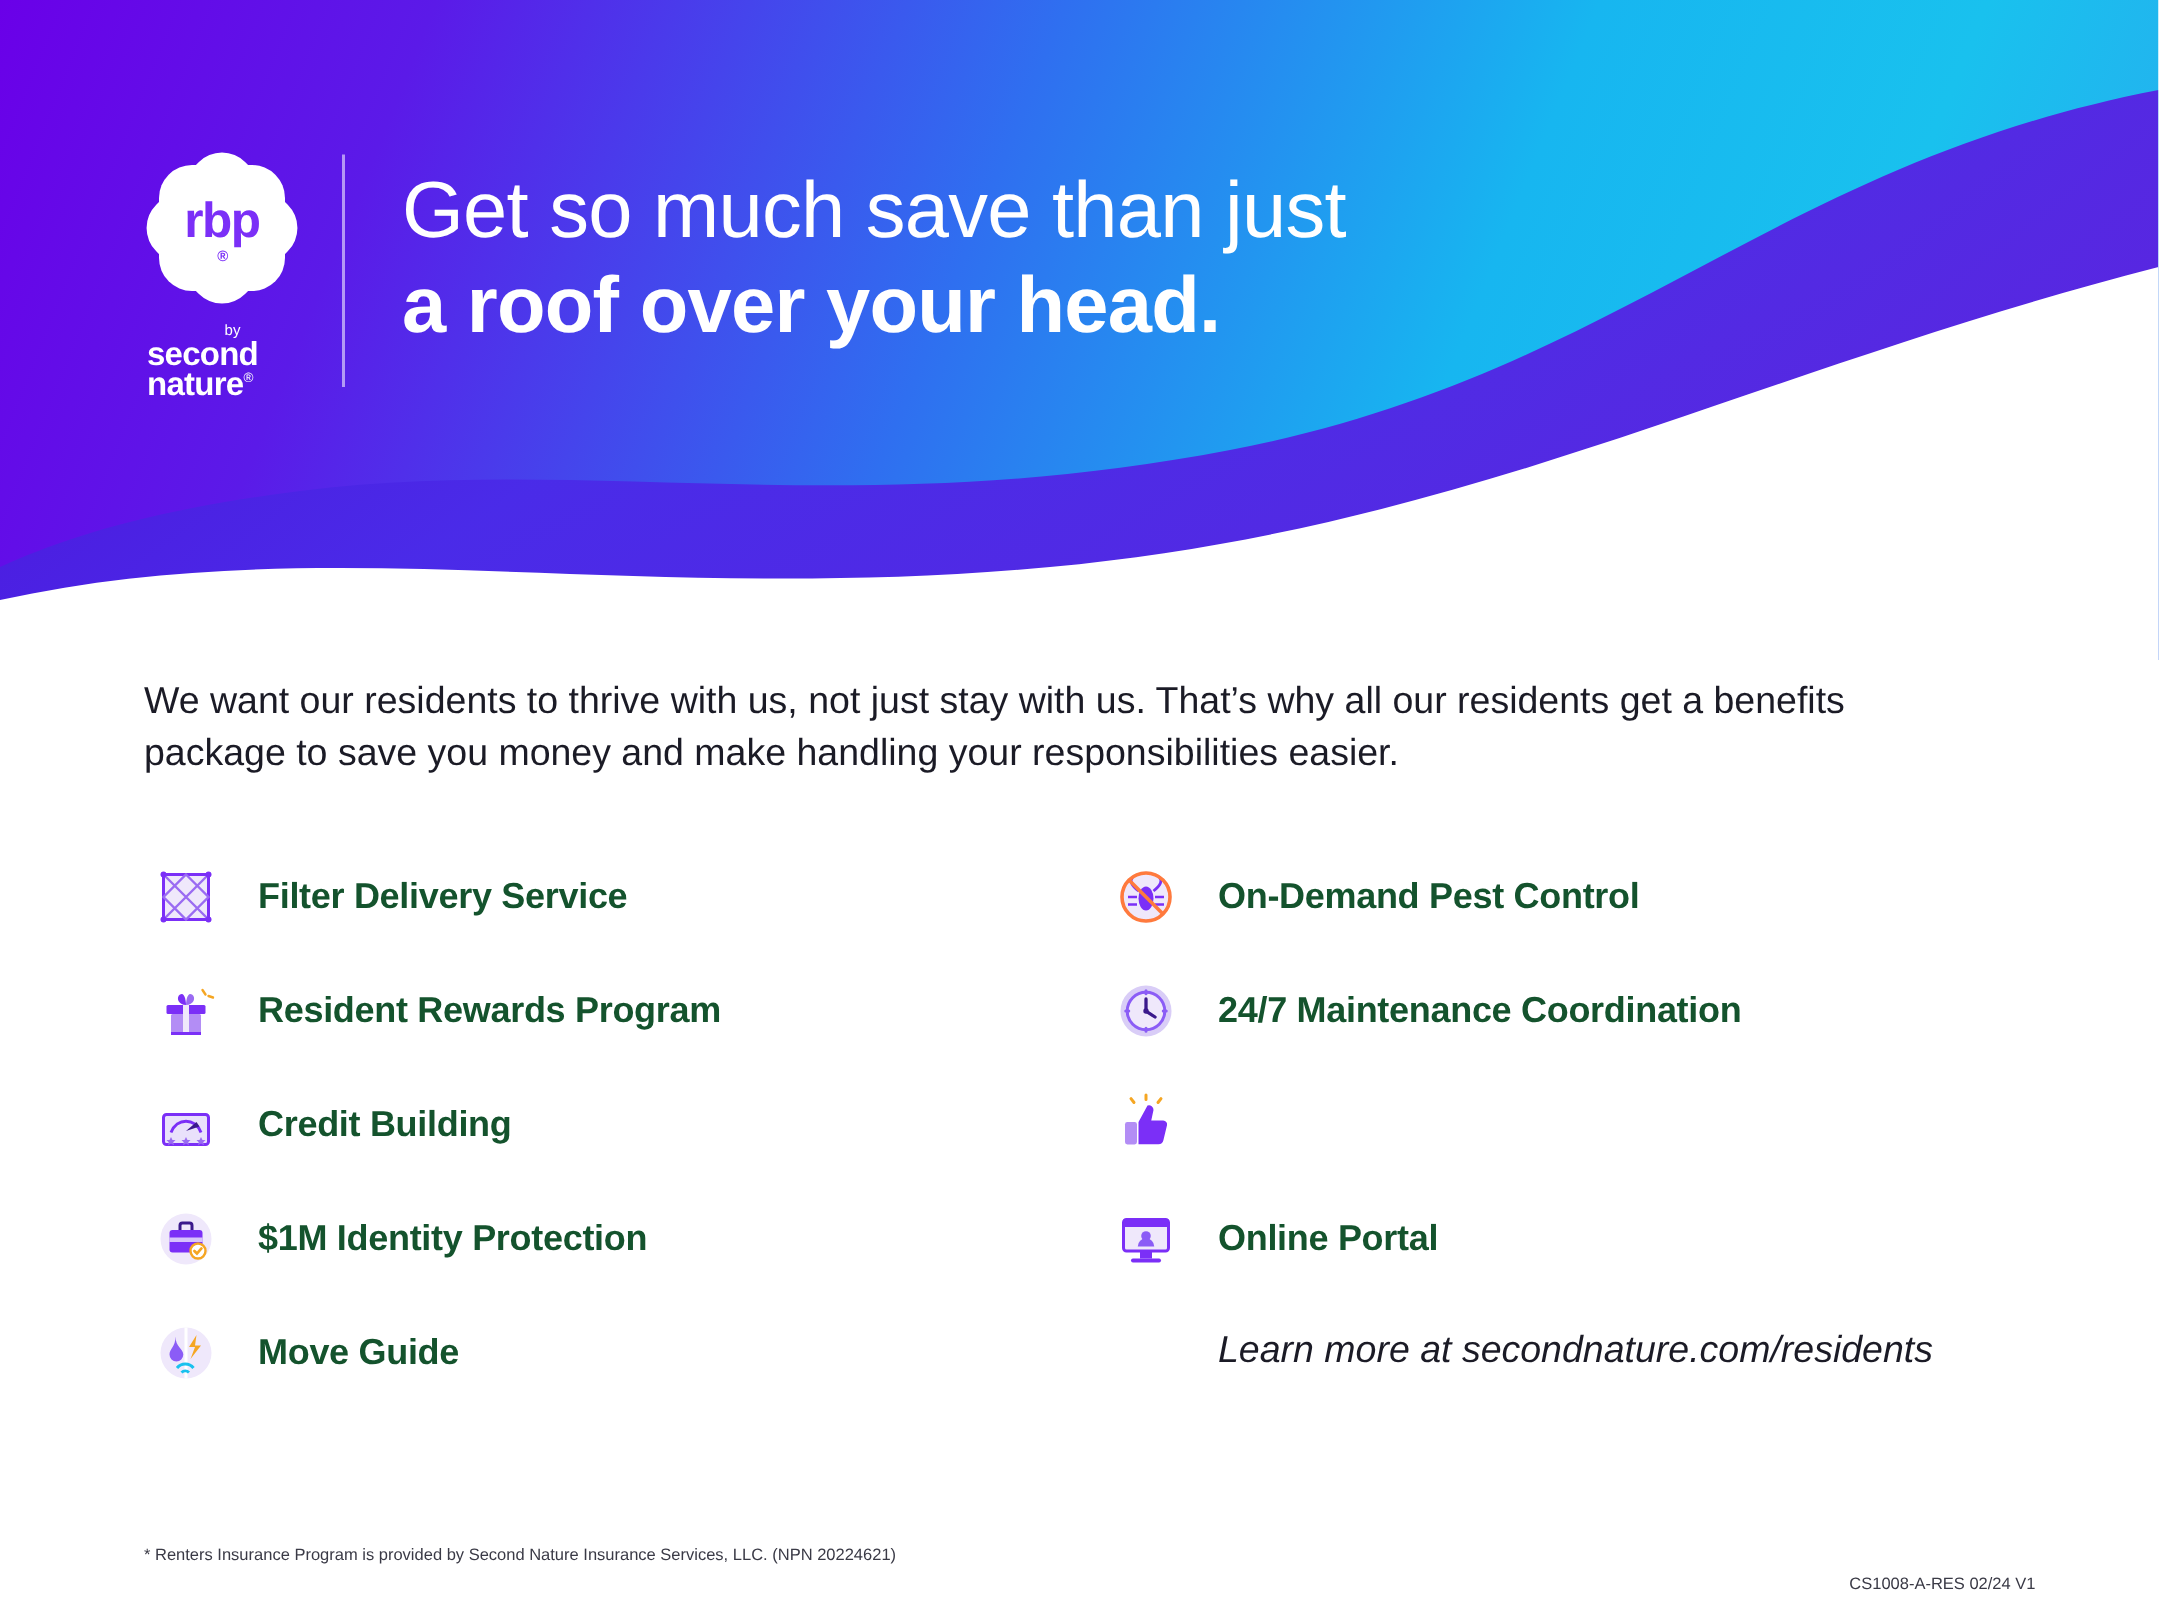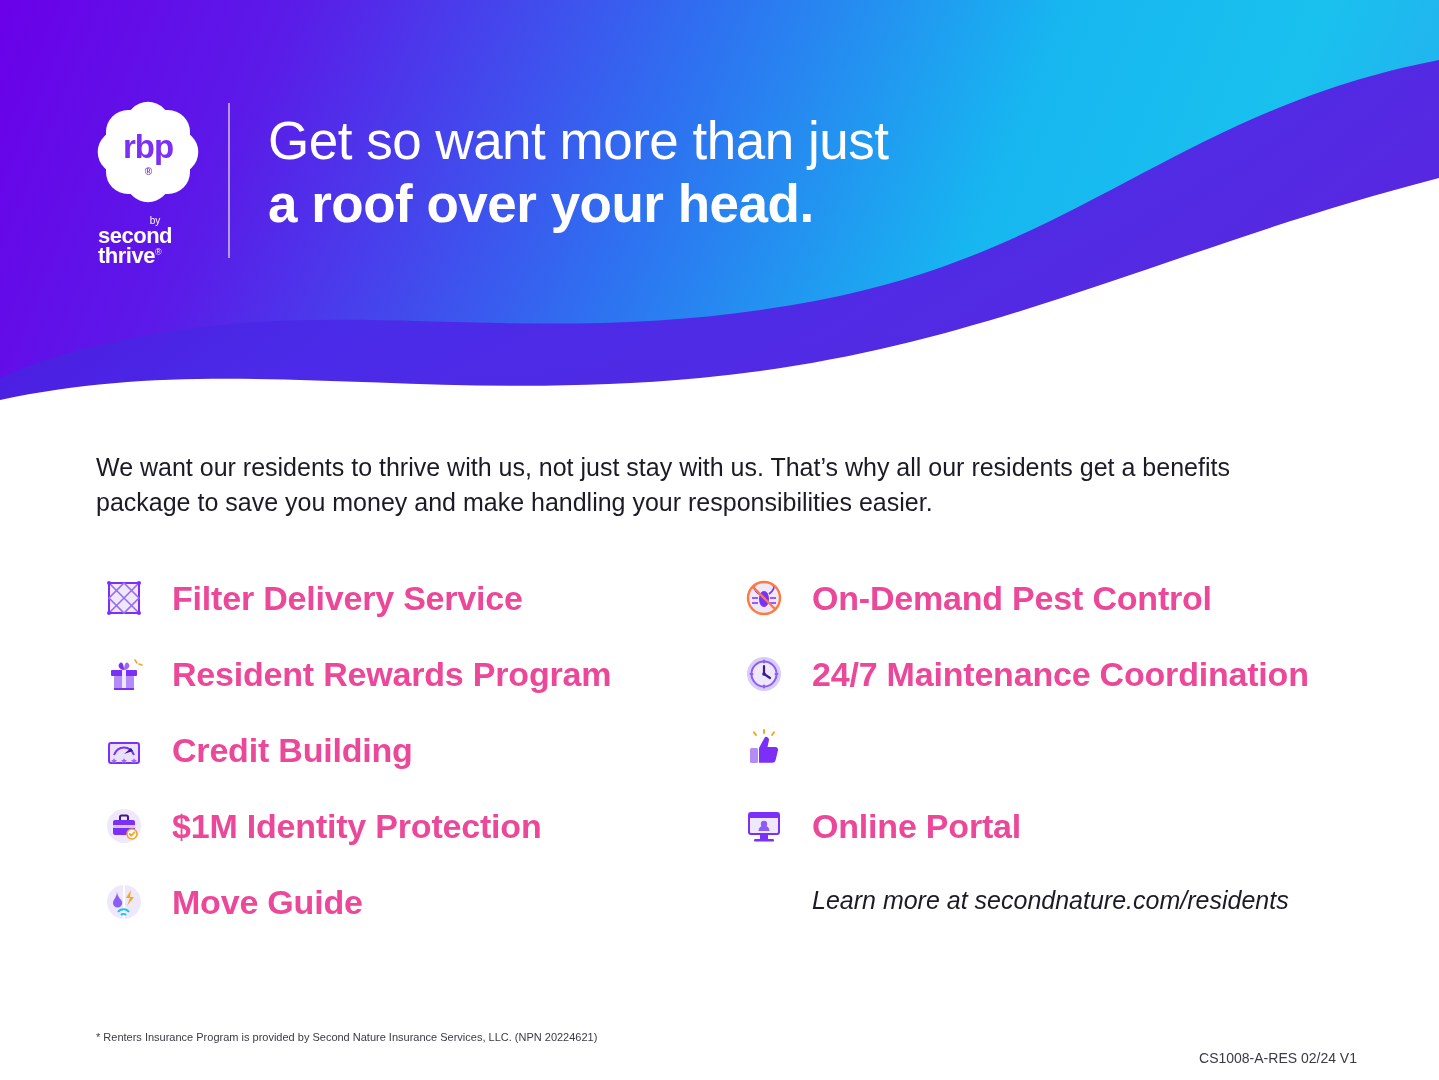--- a/index.html
+++ b/index.html
@@ -146,23 +146,23 @@
   }
   .item .icon-wrap {
     width: 56px;
     height: 56px;
     flex: 0 0 56px;
     display: flex;
     align-items: center;
     justify-content: center;
   }
   .item .label {
-    font-size: 34px;
+    font-size: 24px;
     font-weight: bold;
-    color: #ec4899;
+    color: #14532d;
     letter-spacing: -0.2px;
   }
   .learn-more {
     margin-top: 22px;
     padding-left: 76px;
     font-size: 25px;
     font-style: italic;
     color: #1b1b26;
   }
 
@@ -171,21 +171,21 @@
     position: absolute;
     left: 96px;
     top: 1031px;
     font-size: 11px;
     color: #3a3a46;
   }
   .footer-right {
     position: absolute;
     right: 82px;
     top: 1050px;
-    font-size: 14px;
+    font-size: 11px;
     color: #3a3a46;
   }
 </style>
 </head>
 <body>
 
 <div class="hero">
   <div class="hero-bg"></div>
   <svg class="wave" viewBox="0 0 1439 440" preserveAspectRatio="none">
     <defs>
@@ -205,26 +205,26 @@
     <div class="logo-mark">
       <div class="petal"></div>
       <div class="petal b"></div>
       <div class="rbp">
           <span>rbp</span>
           <sup>®</sup>
         </div>
     </div>
     <div class="logo-by">by</div>
     <div class="logo-sn">second</div>
-    <div class="logo-sn"><span>thrive</span><sup>®</sup></div>
+    <div class="logo-sn"><span>nature</span><sup>®</sup></div>
   </div>
   <div class="logo-divider"></div>
 
   <div class="headline">
-    <span class="l1">Get so want more than just</span>
+    <span class="l1">Get so much save than just</span>
     <span class="l2">a roof over your head.</span>
   </div>
 </div>
 
 <div class="intro">We want our residents to thrive with us, not just stay with us. That’s why all our residents get a benefits package to save you money and make handling your responsibilities easier.</div>
 
 <div class="cols">
 
   <div class="col">
 

